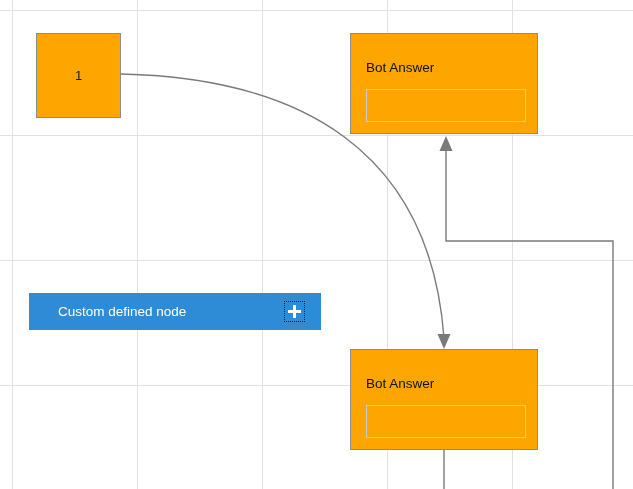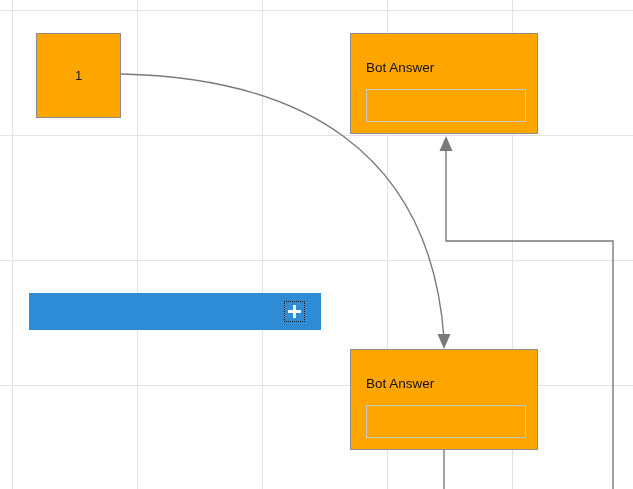--- a/index.html
+++ b/index.html
@@ -167,18 +167,19 @@
     <span class="node-title">Bot Answer</span>
     <div class="node-slot"></div>
   </div>
 
   <div class="node node-bot bottom">
     <span class="node-title">Bot Answer</span>
     <div class="node-slot"></div>
   </div>
 
   <div id="custom-node-bar">
+    <span class="bar-label">Custom defined node</span>
     <div class="add-btn">
       <span class="plus-glyph"></span>
     </div>
   </div>
 
 </div>
 
 </body></html>

